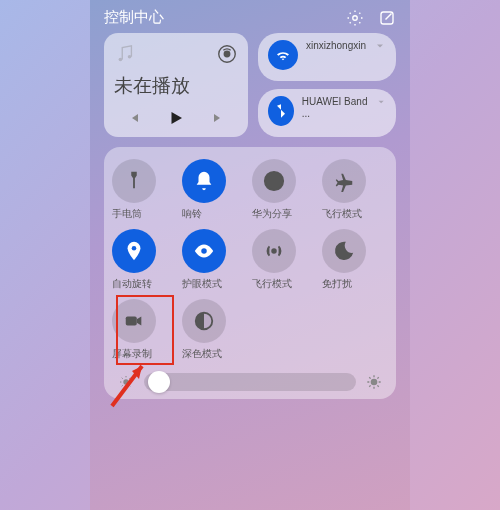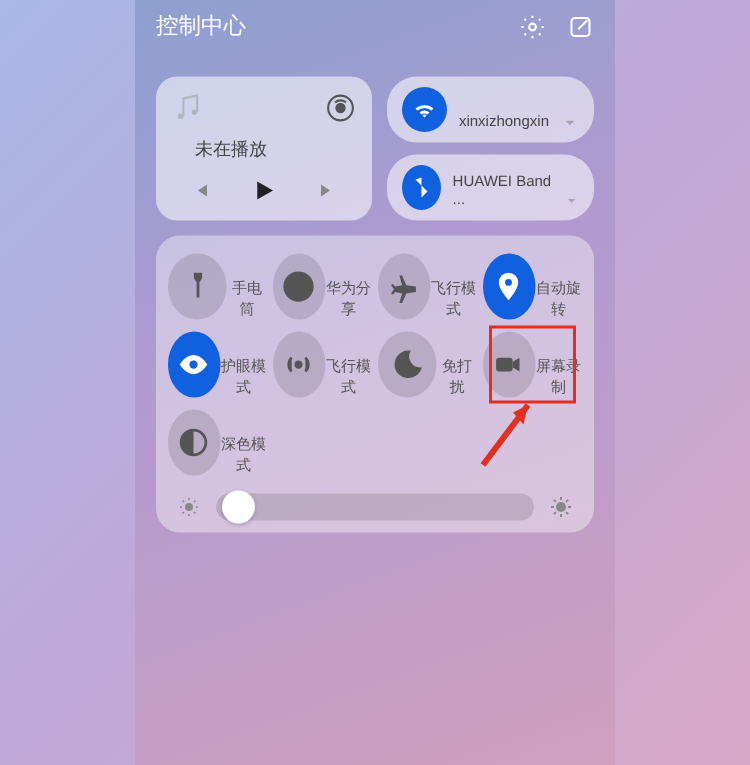--- a/index.html
+++ b/index.html
@@ -17,45 +17,45 @@
       background: linear-gradient(160deg, #8da0d0 0%, #b09ad0 40%, #d0a0c0 100%);
       padding: 8px 14px;
       overflow: hidden;
     }
     .header {
       display: flex;
       align-items: center;
       justify-content: space-between;
       color: #fff;
       font-size: 15px;
-      margin-bottom: 24px;
+      margin-bottom: 6px;
     }
     .header-actions { display: flex; gap: 14px; }
     .ico { width: 18px; height: 18px; fill: none; stroke: #fff; stroke-width: 1.8; }
     .top-cards { display: flex; gap: 10px; margin-bottom: 10px; }
     .media-card {
       flex: 1;
       background: rgba(255,255,255,.55);
       border-radius: 14px;
       padding: 10px;
     }
     .media-top { display: flex; justify-content: space-between; align-items: center; }
     .note-ico { width: 22px; height: 22px; opacity: .4; }
     .cast-ico { width: 22px; height: 22px; }
-    .media-text { color: #444; font-size: 12px; margin: 8px 16px 10px; }
+    .media-text { color: #444; font-size: 19px; margin: 8px 0 10px; }
     .media-ctrl { display: flex; align-items: center; justify-content: space-around; }
     .media-ctrl svg { width: 16px; height: 16px; fill: #888; }
     .media-ctrl .play { fill: #222; width: 18px; height: 18px; }
     .conn-col { display: flex; flex-direction: column; gap: 8px; flex: 1; }
     .conn-card {
       background: rgba(255,255,255,.55);
       border-radius: 20px;
       padding: 7px 10px;
       display: flex;
-      align-items: flex-end;
+      align-items: flex-start;
       gap: 8px;
       flex: 1;
     }
     .conn-ico {
       width: 30px; height: 30px; border-radius: 50%;
       background: #1060e0;
       display: flex; align-items: center; justify-content: center;
     }
     .conn-ico svg { width: 16px; height: 16px; fill: #fff; }
     .conn-text { font-size: 10px; color: #444; line-height: 1.2; }
@@ -63,21 +63,21 @@
     .panel {
       background: rgba(255,255,255,.4);
       border-radius: 16px;
       padding: 12px 8px 8px;
     }
     .grid {
       display: grid;
       grid-template-columns: repeat(4, 1fr);
       gap: 8px 4px;
     }
-    .tile { display: flex; flex-direction: row; align-items: flex-end; position: relative; }
+    .tile { display: flex; flex-direction: column; align-items: flex-start; position: relative; }
     .circle {
       width: 44px; height: 44px; border-radius: 50%;
       background: rgba(0,0,0,.12);
       display: flex; align-items: center; justify-content: center;
     }
     .circle svg { width: 22px; height: 22px; fill: #555; }
     .circle.on { background: #1060e0; }
     .circle.on svg { fill: #fff; }
     .tile-label { font-size: 10px; color: #555; margin-top: 4px; text-align: center; }
     .highlight-box {
@@ -186,20 +186,28 @@
     <div class="grid">
       <div class="tile">
           <div class="circle">
             <svg viewBox="0 0 24 24">
               <path d="M9 2h6v4l-2 3v11h-2V9L9 6z"></path>
             </svg>
           </div>
           <span class="tile-label">手电筒</span>
         </div>
       <div class="tile">
+          <div class="circle on">
+            <svg viewBox="0 0 24 24">
+              <path d="M12 2a6 6 0 016 6v5l2 3H4l2-3V8a6 6 0 016-6zM10 20a2 2 0 004 0z"></path>
+            </svg>
+          </div>
+          <span class="tile-label">响铃</span>
+        </div>
+      <div class="tile">
           <div class="circle">
             <svg viewBox="0 0 24 24" fill="none" stroke="#555" stroke-width="2">
               <circle cx="12" cy="12" r="3"></circle>
               <circle cx="12" cy="12" r="7"></circle>
               <circle cx="12" cy="12" r="10"></circle>
             </svg>
           </div>
           <span class="tile-label">华为分享</span>
         </div>
       <div class="tile">

